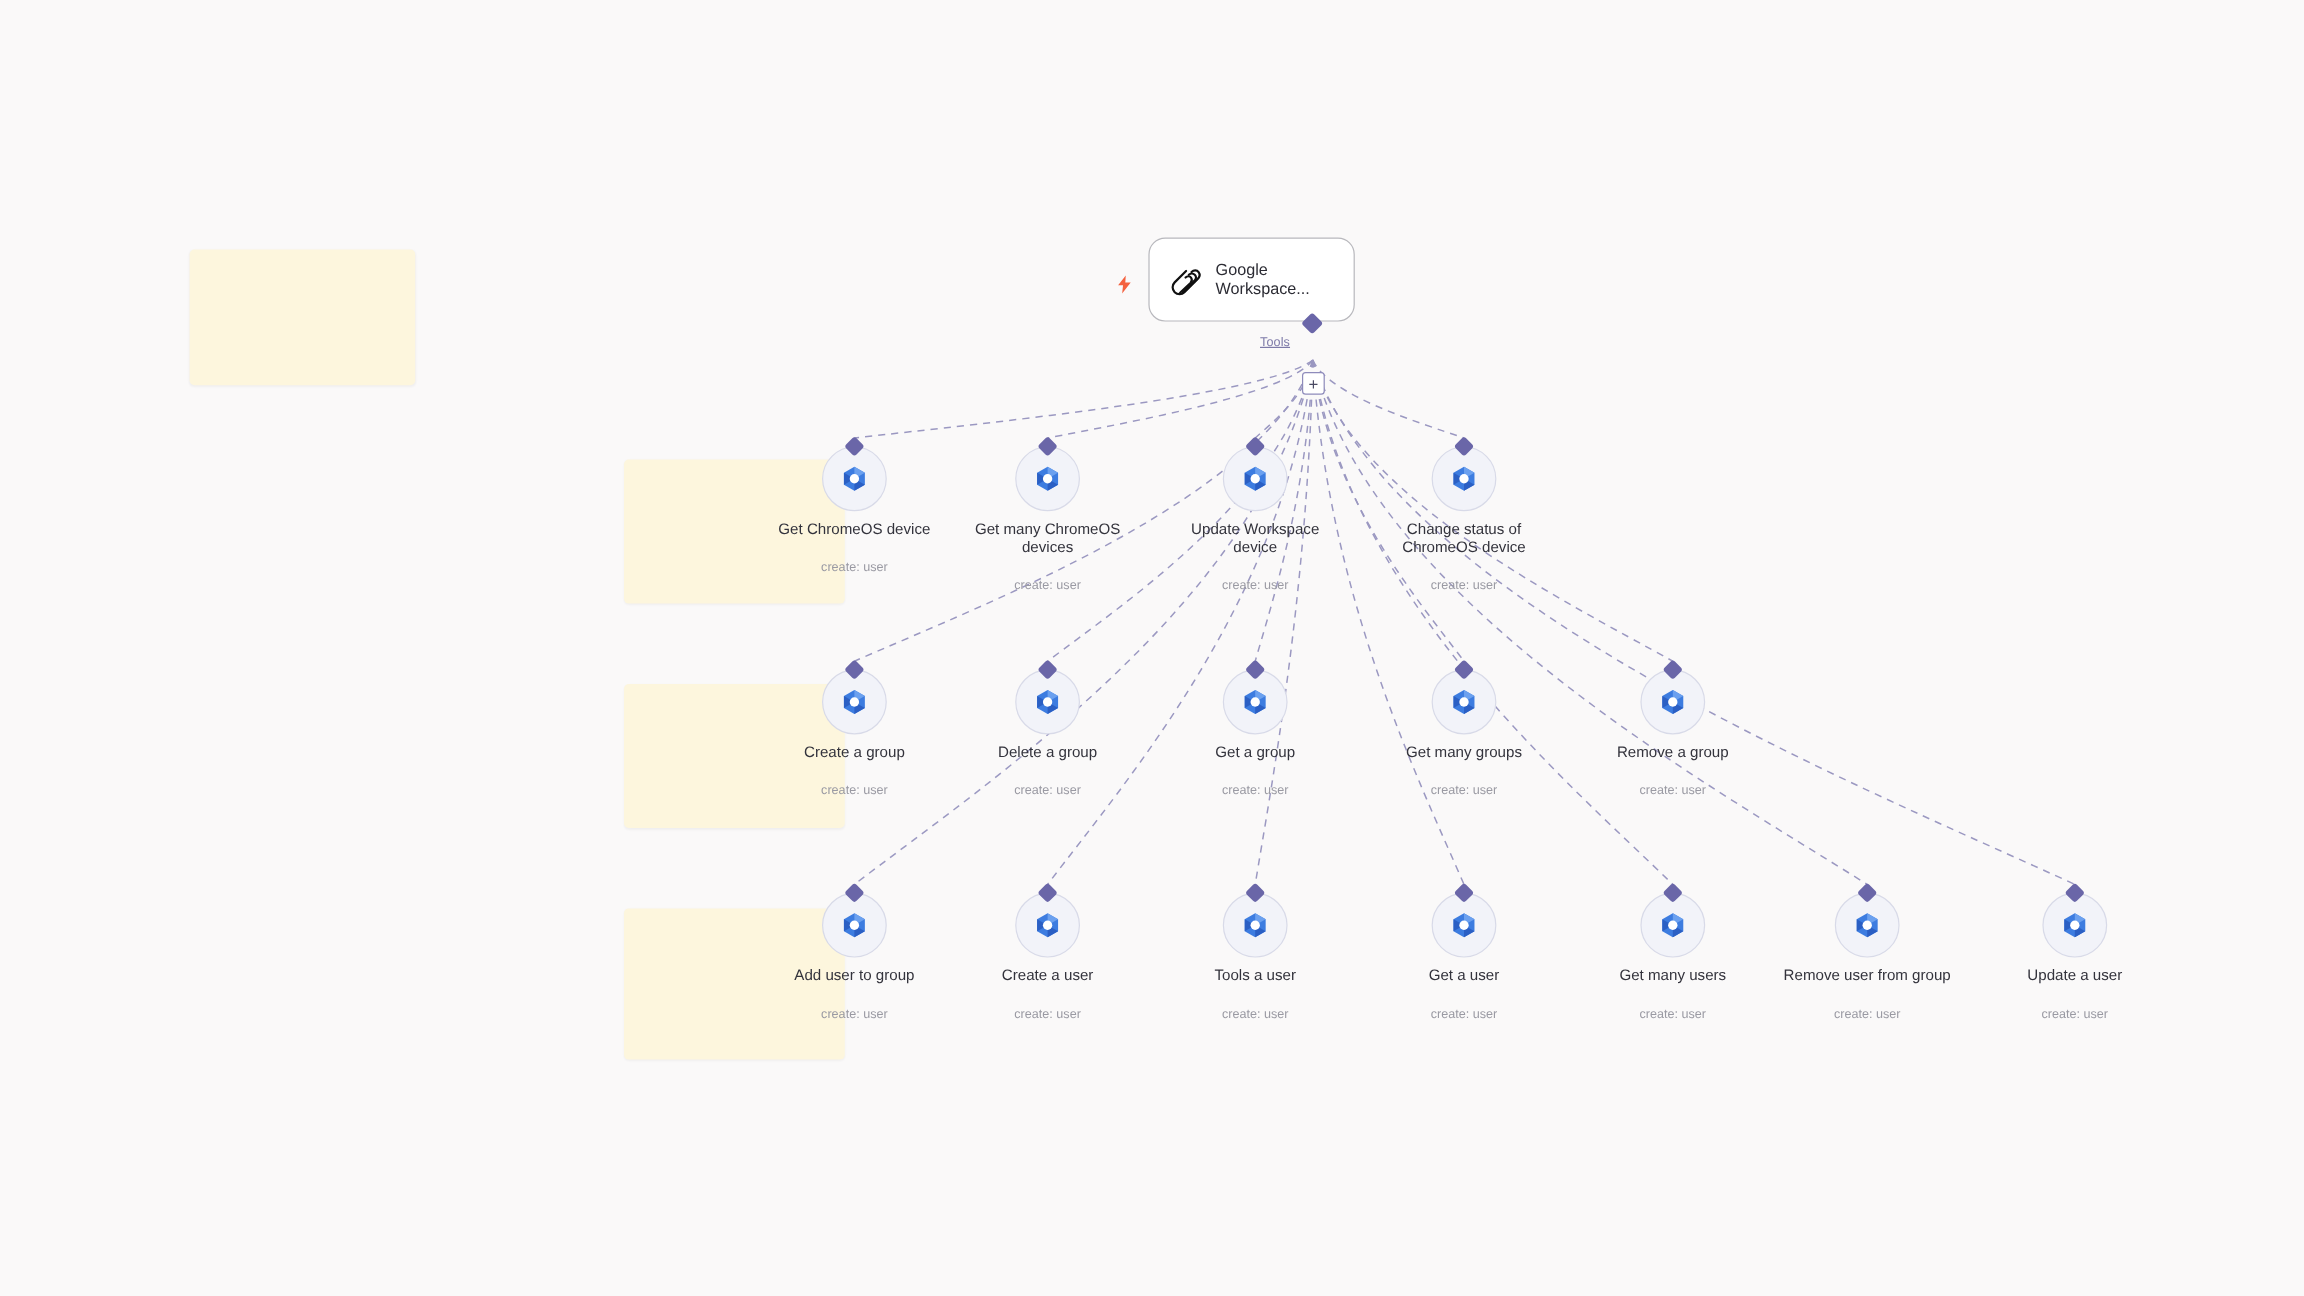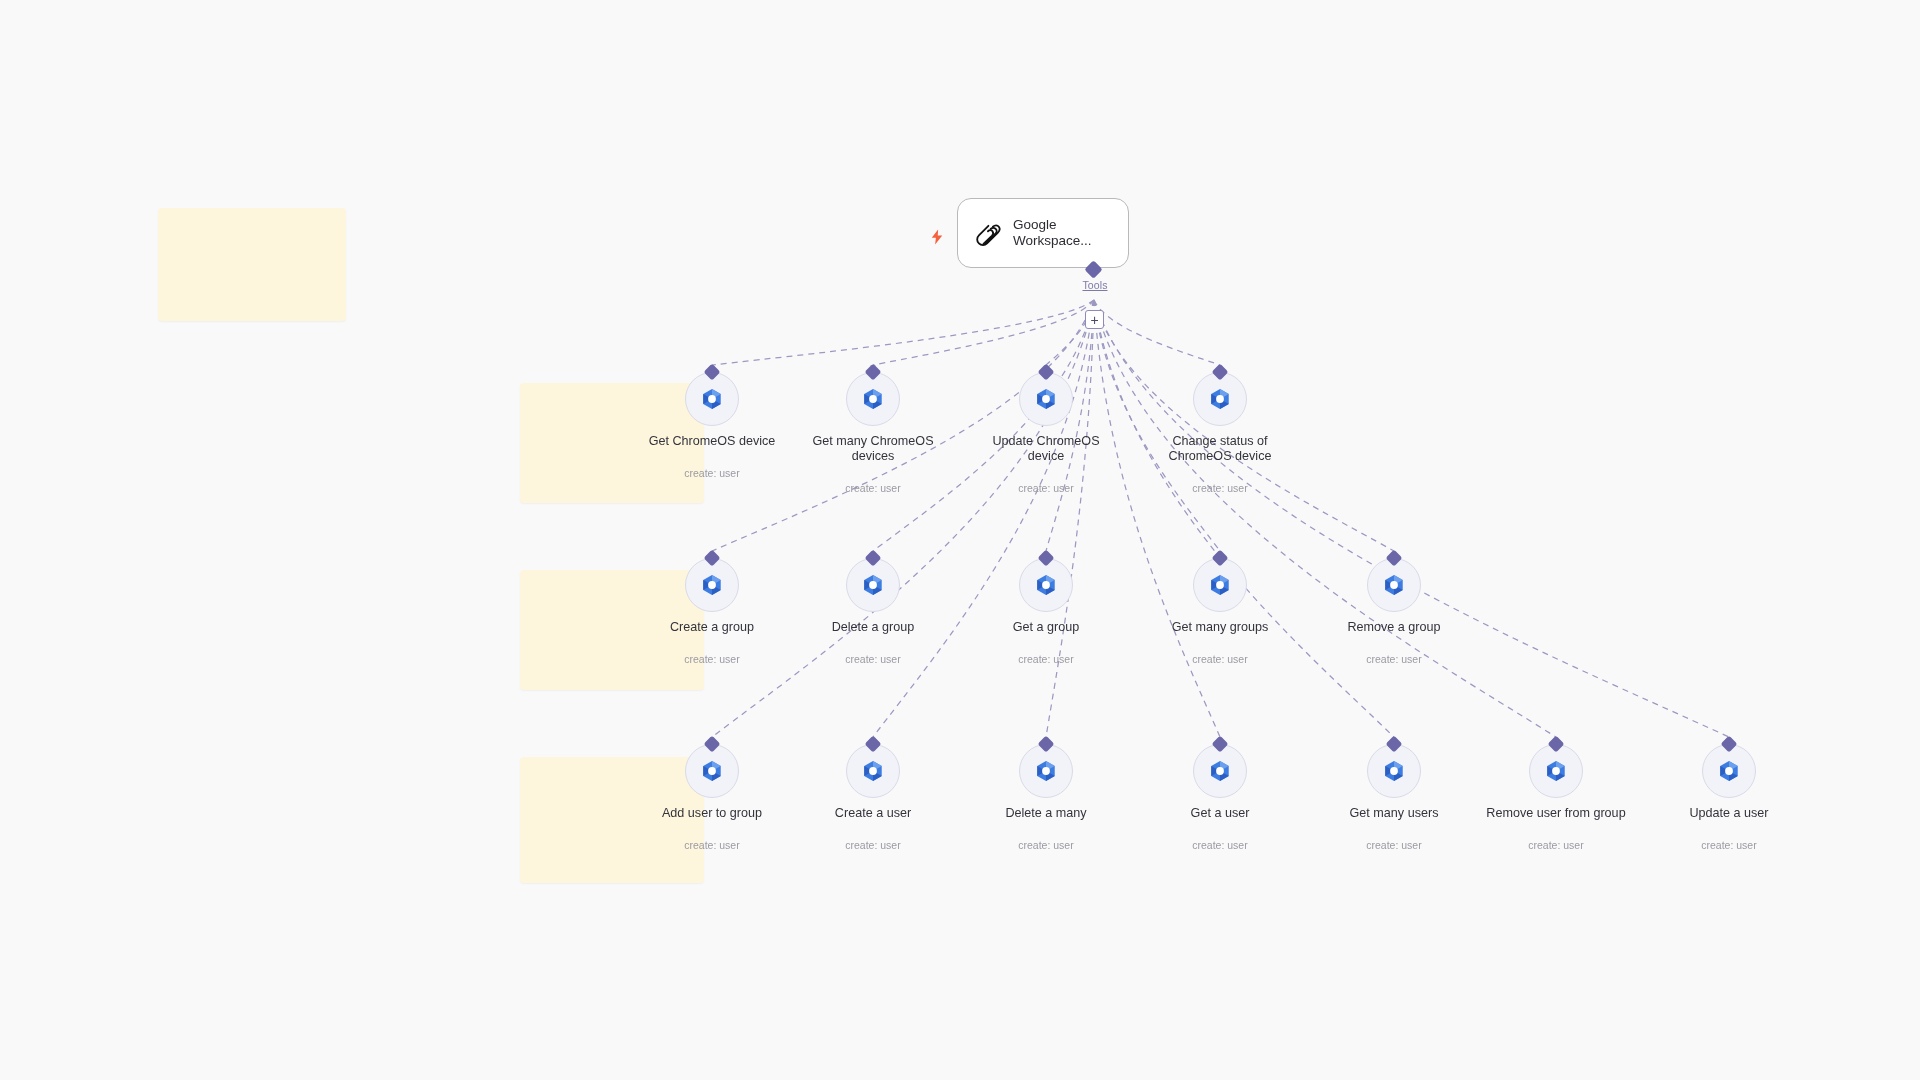--- a/index.html
+++ b/index.html
@@ -68,21 +68,21 @@
     width: 13px; height: 13px;
     background: #6a66a8;
     transform: rotate(45deg);
     border-radius: 2.5px;
   }
   #root-diamond { left: 1087px; top: 263px; }
   #tools-label {
     position: absolute;
     left: 1050px; top: 279px;
     width: 90px;
-    text-align: center;
+    text-align: left;
     font-size: 10.5px;
     color: #7d7aa8;
     letter-spacing: .1px;
     text-decoration: underline;
   }
   #plus-button {
     position: absolute;
     left: 1085px; top: 310px;
     width: 19px; height: 19px;
     background: #ffffff;
@@ -231,21 +231,21 @@
           <span style="display: flex;">
             <svg viewBox="0 0 28 28" width="26" height="26">
   <polygon points="14,3.2 23.4,8.6 23.4,19.4 14,24.8 4.6,19.4 4.6,8.6" fill="#3d7ce0"></polygon>
   <polygon points="14,3.2 23.4,8.6 14,14" fill="#6ba0ef"></polygon>
   <polygon points="4.6,8.6 14,14 4.6,19.4" fill="#2b5fc4"></polygon>
   <polygon points="14,14 23.4,19.4 14,24.8" fill="#2b5fc4"></polygon>
   <circle cx="14" cy="14" r="4.2" fill="#ffffff"></circle>
 </svg>
           </span>
         </div>
-        <div class="op-title">Update ChromeOS device</div>
+        <div class="op-title">Update Workspace device</div>
         <div class="op-sub">create: user</div>
       </div>
       <div class="op-node" style="left: 1220px; top: 372px;">
         <div class="op-circle">
           <div class="op-diamond"></div>
           <span style="display: flex;">
             <svg viewBox="0 0 28 28" width="26" height="26">
   <polygon points="14,3.2 23.4,8.6 23.4,19.4 14,24.8 4.6,19.4 4.6,8.6" fill="#3d7ce0"></polygon>
   <polygon points="14,3.2 23.4,8.6 14,14" fill="#6ba0ef"></polygon>
   <polygon points="4.6,8.6 14,14 4.6,19.4" fill="#2b5fc4"></polygon>
@@ -375,21 +375,21 @@
           <span style="display: flex;">
             <svg viewBox="0 0 28 28" width="26" height="26">
   <polygon points="14,3.2 23.4,8.6 23.4,19.4 14,24.8 4.6,19.4 4.6,8.6" fill="#3d7ce0"></polygon>
   <polygon points="14,3.2 23.4,8.6 14,14" fill="#6ba0ef"></polygon>
   <polygon points="4.6,8.6 14,14 4.6,19.4" fill="#2b5fc4"></polygon>
   <polygon points="14,14 23.4,19.4 14,24.8" fill="#2b5fc4"></polygon>
   <circle cx="14" cy="14" r="4.2" fill="#ffffff"></circle>
 </svg>
           </span>
         </div>
-        <div class="op-title">Delete a many</div>
+        <div class="op-title">Tools a user</div>
         <div class="op-sub">create: user</div>
       </div>
       <div class="op-node" style="left: 1220px; top: 744px;">
         <div class="op-circle">
           <div class="op-diamond"></div>
           <span style="display: flex;">
             <svg viewBox="0 0 28 28" width="26" height="26">
   <polygon points="14,3.2 23.4,8.6 23.4,19.4 14,24.8 4.6,19.4 4.6,8.6" fill="#3d7ce0"></polygon>
   <polygon points="14,3.2 23.4,8.6 14,14" fill="#6ba0ef"></polygon>
   <polygon points="4.6,8.6 14,14 4.6,19.4" fill="#2b5fc4"></polygon>

